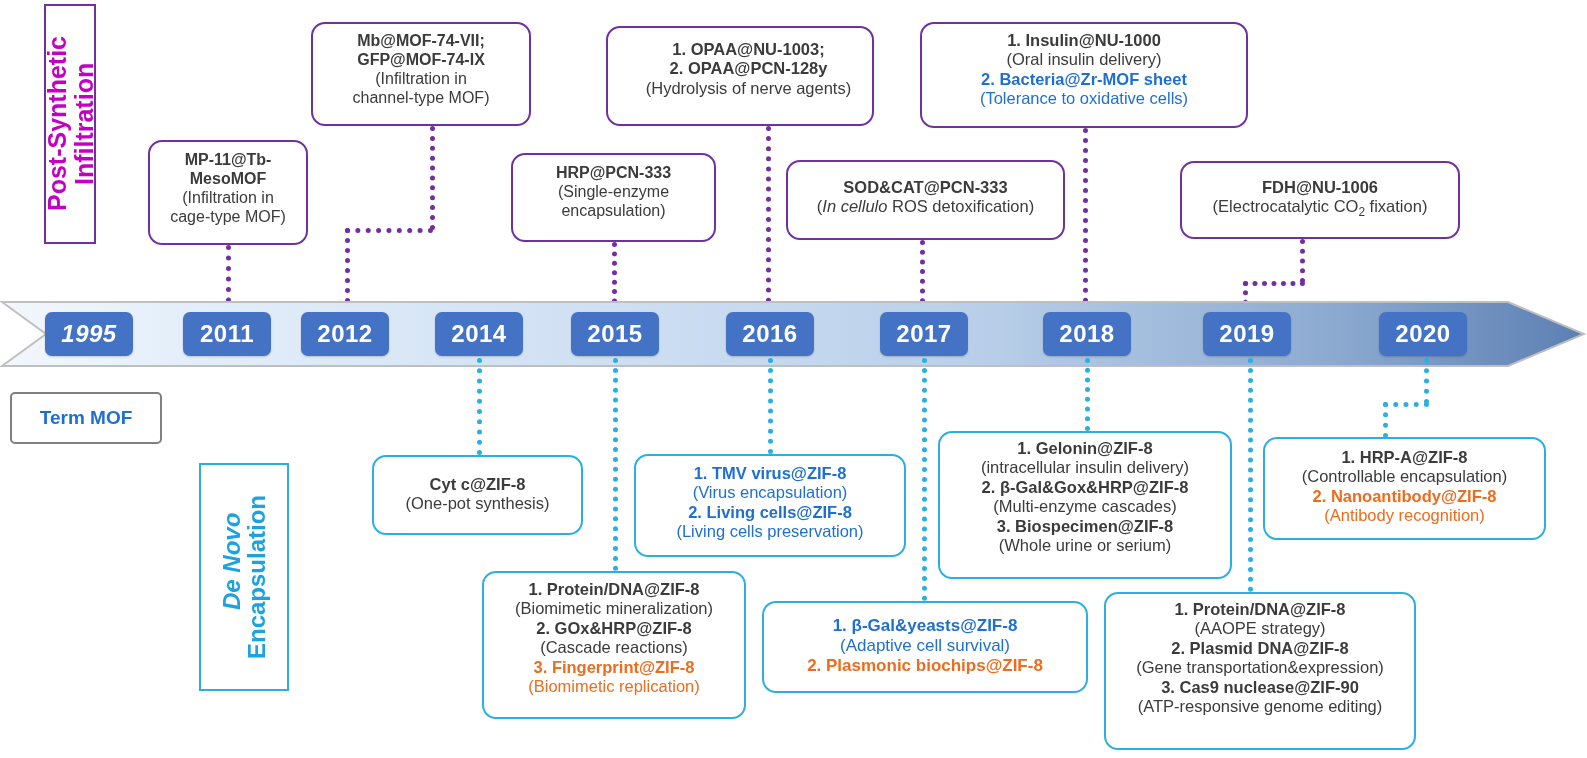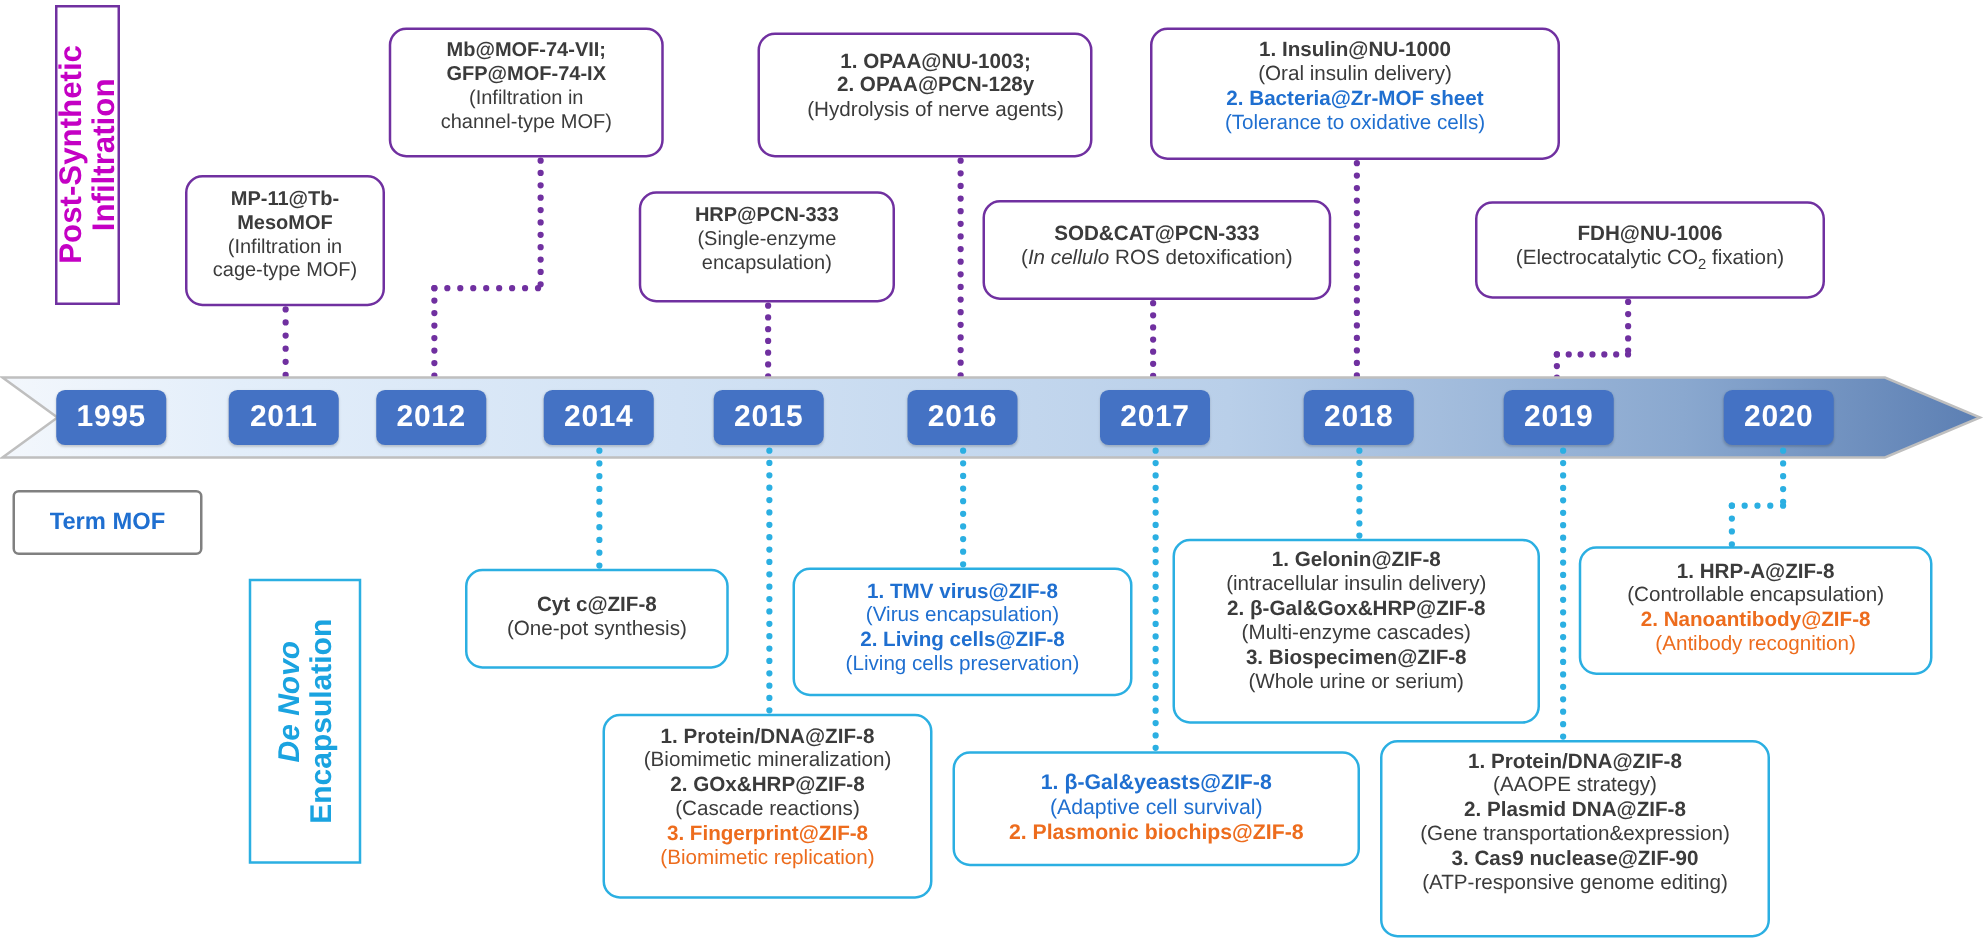--- a/index.html
+++ b/index.html
@@ -131,21 +131,21 @@
           <stop offset="38%" stop-color="#cfe0f3"></stop>
           <stop offset="62%" stop-color="#b9cfe9"></stop>
           <stop offset="85%" stop-color="#8aa8cf"></stop>
           <stop offset="100%" stop-color="#5c7fb3"></stop>
         </linearGradient>
       </defs>
       <path d="M2,4 L1508,4 L1584,36 L1508,68 L2,68 L46,36 Z" fill="url(#ribg)" stroke="#bfbfbf" stroke-width="2"></path>
     </svg>
   </div>
 
-  <div class="yearbadge" style="left:45px;">
+  <div class="yearbadge" style="left:45px;font-style:italic;">
       <span>1995</span>
     </div>
   <div class="yearbadge" style="left:183px;">
       <span>2011</span>
     </div>
   <div class="yearbadge" style="left:301px;">
       <span>2012</span>
     </div>
   <div class="yearbadge" style="left:435px;">
       <span>2014</span>

